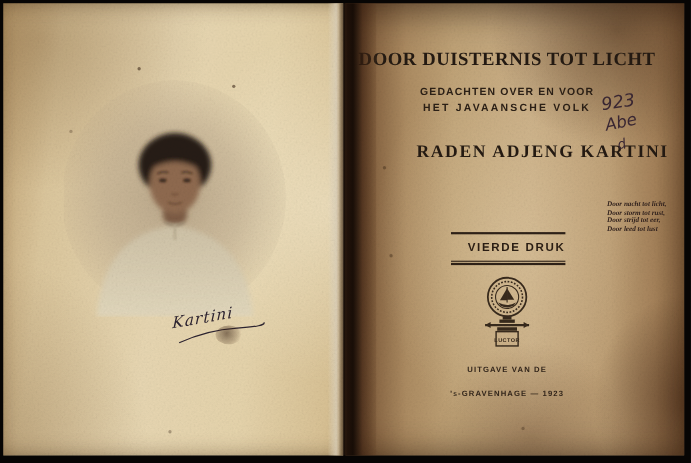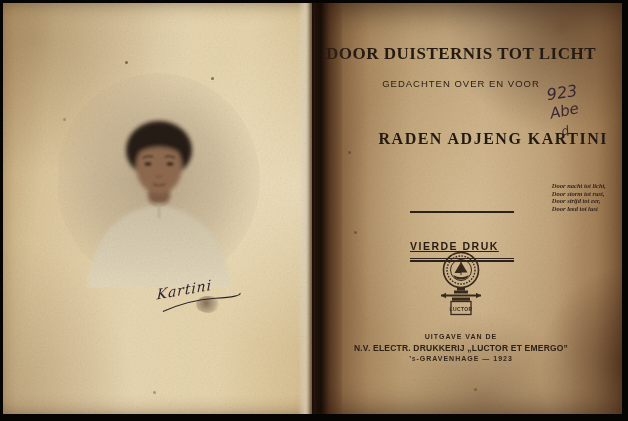--- a/index.html
+++ b/index.html
@@ -39,32 +39,32 @@
     background:
       radial-gradient(60% 42% at 80% 6%, rgba(62,34,16,.5), transparent 62%),
       radial-gradient(48% 40% at 102% 88%, rgba(58,30,14,.55), transparent 60%),
       radial-gradient(40% 30% at 55% 96%, rgba(90,55,28,.35), transparent 70%),
       radial-gradient(55% 58% at 48% 52%, rgba(238,219,180,.38), transparent 72%),
       linear-gradient(90deg,#5f4128 0%,#83603e 7%,#ad8c62 18%,#c0a377 32%,#c9ad84 55%,#bd9e74 78%,#a5825a 91%,#84613e 100%);
     box-shadow:inset 0 20px 30px -12px rgba(40,20,8,.6), inset 0 -16px 26px -12px rgba(40,20,8,.5);}
   .col-item{position:absolute;left:0;right:14px;text-align:center;}
   .t-title{top:41px;font-family:"Liberation Serif",serif;font-weight:bold;font-size:17px;
     letter-spacing:.5px;color:#241a12;}
-  .t-sub1{top:75px;font-size:9.5px;font-weight:normal;letter-spacing:1px;color:#2c2016;}
+  .t-sub1{top:75px;font-size:9.5px;font-weight:bold;letter-spacing:1px;color:#2c2016;}
   .t-sub2{top:90px;font-size:9.5px;font-weight:bold;letter-spacing:2px;color:#2c2016;}
   .t-van{top:113px;font-size:7.5px;font-weight:bold;letter-spacing:1.5px;color:#33261b;}
   .t-author{top:127px;font-family:"Liberation Serif",serif;font-weight:bold;font-size:16px;
     letter-spacing:1.5px;color:#241a12;}
   .t-ed1{top:154px;font-size:7.5px;font-weight:bold;letter-spacing:.4px;color:#33261b;}
   .t-ed2{top:164px;font-size:7.5px;font-weight:bold;letter-spacing:.4px;color:#33261b;font-variant:small-caps;}
   .motto{position:absolute;top:179px;right:16px;text-align:left;
     font-family:"Liberation Serif",serif;font-style:italic;font-weight:bold;
     font-size:6.5px;line-height:7.5px;color:#33231e;}
-  .edition{position:absolute;top:208px;left:96px;width:104px;text-align:left;
-    border-top:2px solid #2e2117;padding:23px 0 4px 0;border-bottom:1px solid #2e2117;text-decoration:underline;}
+  .edition{position:absolute;top:208px;left:96px;width:104px;text-align:right;
+    border-top:2px solid #2e2117;padding:2px 0 4px 0;border-bottom:1px solid #2e2117;}
   .edition::after{content:"";position:absolute;left:0;right:0;bottom:-4px;border-bottom:2px solid #2e2117;}
   .edition span{font-size:10.5px;font-weight:bold;letter-spacing:1.5px;color:#2a1d13;}
   .logo{position:absolute;top:247px;left:117px;width:60px;height:70px;}
   .t-imp1{top:330px;font-size:7px;font-weight:bold;letter-spacing:1px;color:#33261b;}
   .t-imp2{top:340px;font-size:8.5px;font-weight:bold;letter-spacing:.2px;color:#2e2117;}
   .t-imp3{top:352px;font-size:7px;font-weight:bold;letter-spacing:1px;color:#33261b;font-variant:small-caps;}
   .shelf-mark{position:absolute;left:234px;top:80px;color:#3a2733;
     font-family:"DejaVu Sans",sans-serif;font-style:italic;transform:rotate(-4deg);}
   .shelf-mark .sm-0{font-size:16px;transform:rotate(-4deg);}
   .shelf-mark .sm-1{font-size:15px;margin-left:2px;transform:rotate(-8deg);}
@@ -132,20 +132,21 @@
     <div class="speck" style="left:208px;top:74px;"></div>
     <div class="speck" style="left:60px;top:115px;opacity:.5;"></div>
     <div class="speck" style="left:150px;top:388px;opacity:.6;"></div>
   </div>
 
   <div class="page page-right">
 
     <h1 class="col-item t-title" style="margin:0;">DOOR DUISTERNIS TOT LICHT</h1>
 
     <div class="col-item t-sub1">GEDACHTEN OVER EN VOOR</div>
+    <div class="col-item t-sub2">HET JAVAANSCHE VOLK</div>
 
 
     <h2 class="col-item t-author" style="margin:0;text-align:right;">RADEN ADJENG KARTINI</h2>
 
 
     <div class="motto">
       <div>Door nacht tot licht,</div>
       <div>Door storm tot rust,</div>
       <div>Door strijd tot eer,</div>
       <div>Door leed tot lust</div>
@@ -171,21 +172,20 @@
           <path d="M10,45.5 L15,42.8 L15,48.2 Z" fill="#382a1c" stroke="none"></path>
           <path d="M50,45.5 L45,42.8 L45,48.2 Z" fill="#382a1c" stroke="none"></path>
           <rect x="21" y="47.5" width="18" height="3.2" fill="#382a1c" stroke="none"></rect>
           <rect x="20" y="51.5" width="20" height="13" stroke-width="1.3"></rect>
         </g>
         <text x="30" y="60.5" text-anchor="middle" font-size="5" font-weight="bold" letter-spacing="0.4" fill="#382a1c" font-family="Liberation Sans, sans-serif">LUCTOR</text>
       </svg>
     </div>
 
     <div class="col-item t-imp1">UITGAVE VAN DE</div>
-    <div class="col-item t-imp2">N.V. ELECTR. DRUKKERIJ „LUCTOR ET EMERGO”</div>
     <div class="col-item t-imp3">’s-GRAVENHAGE — 1923</div>
 
     <div class="shelf-mark">
       <div class="sm-0">923</div>
       <div class="sm-1">Abe</div>
       <div class="sm-2">d</div>
     </div>
 
     <div class="speck" style="left:34px;top:148px;opacity:.7;"></div>
     <div class="speck" style="left:40px;top:228px;opacity:.7;"></div>

